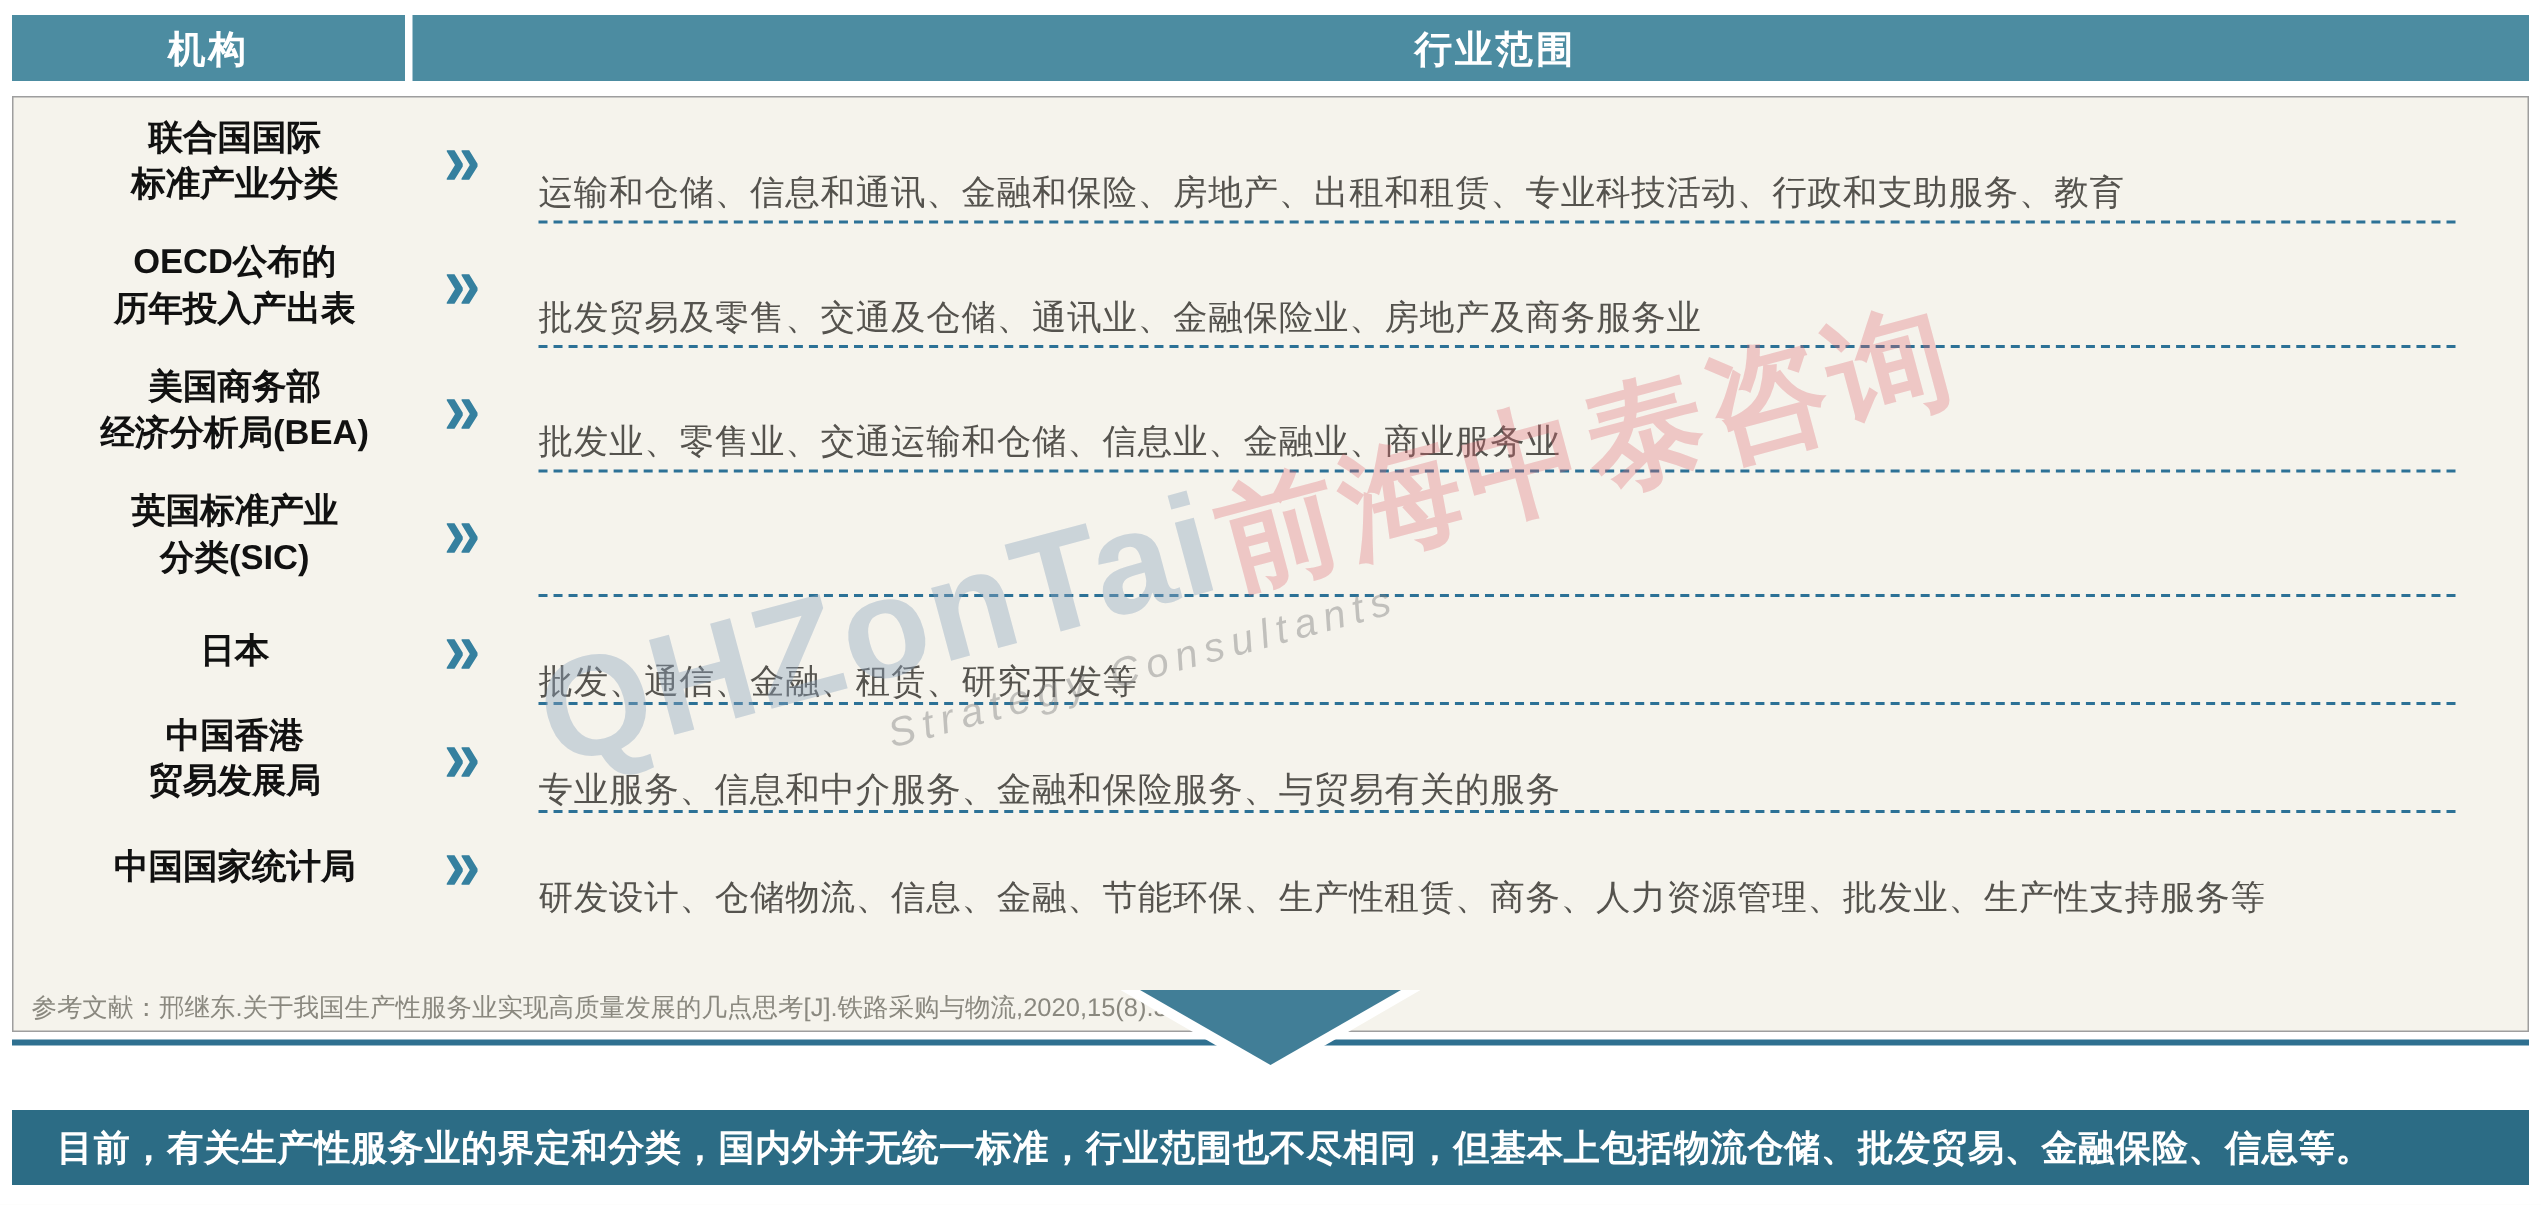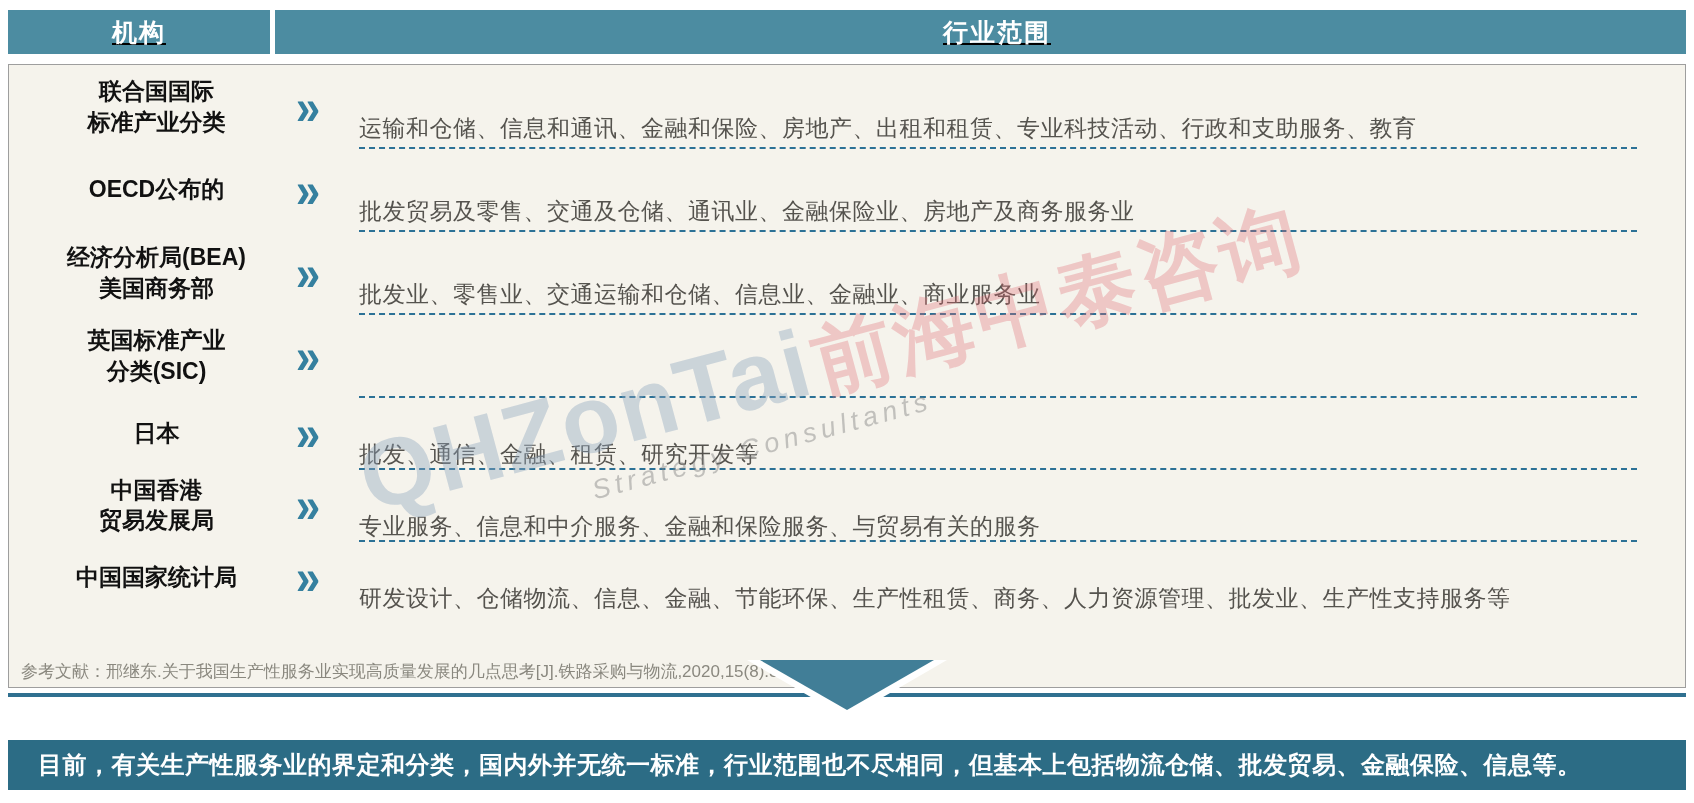--- a/index.html
+++ b/index.html
@@ -1,21 +1,21 @@
 <!DOCTYPE html>
 <html><head>
 <meta charset="utf-8">
 <style>
   * { margin:0; padding:0; box-sizing:border-box; }
   html,body { background:#ffffff; }
   body { font-family:"Liberation Sans","DejaVu Sans",sans-serif; }
   .page { position:relative; width:1694px; height:803px; background:#ffffff; overflow:hidden; }
 
   
-  .header-row { position:absolute; left:8px; right:8px; top:10px; height:44px; display:flex; gap:5px;text-decoration:underline; }
+  .header-row { position:absolute; left:8px; right:8px; top:10px; height:44px; display:flex; gap:5px; }
   .hdr { background:#4C8CA1; color:#ffffff; font-weight:bold; font-size:25px;
          display:flex; align-items:center; justify-content:center; letter-spacing:2px; }
   .hdr-left { width:262px; }
   .hdr-right { flex:1;padding-left:33px; }
 
   
   .main-box { position:absolute; left:8px; right:8px; top:64px; height:624px;
               background:#F5F3EC; border:1px solid #9E9E9E; }
   .row { position:relative; display:flex; align-items:center; }
   .row.h-lg { height:83px; }
@@ -72,29 +72,30 @@
         <span>联合国国际</span>
         <span>标准产业分类</span>
       </div>
       <div class="chev">»</div>
       <div class="scope">运输和仓储、信息和通讯、金融和保险、房地产、出租和租赁、专业科技活动、行政和支助服务、教育</div>
     </div>
 
     <div class="row h-lg">
       <div class="org">
         <span>OECD公布的</span>
+        <span>历年投入产出表</span>
       </div>
       <div class="chev">»</div>
       <div class="scope">批发贸易及零售、交通及仓储、通讯业、金融保险业、房地产及商务服务业</div>
     </div>
 
     <div class="row h-lg">
       <div class="org">
+        <span>美国商务部</span>
         <span>经济分析局(BEA)</span>
-        <span>美国商务部</span>
       </div>
       <div class="chev">»</div>
       <div class="scope">批发业、零售业、交通运输和仓储、信息业、金融业、商业服务业</div>
     </div>
 
     <div class="row h-lg">
       <div class="org">
         <span>英国标准产业</span>
         <span>分类(SIC)</span>
       </div>

